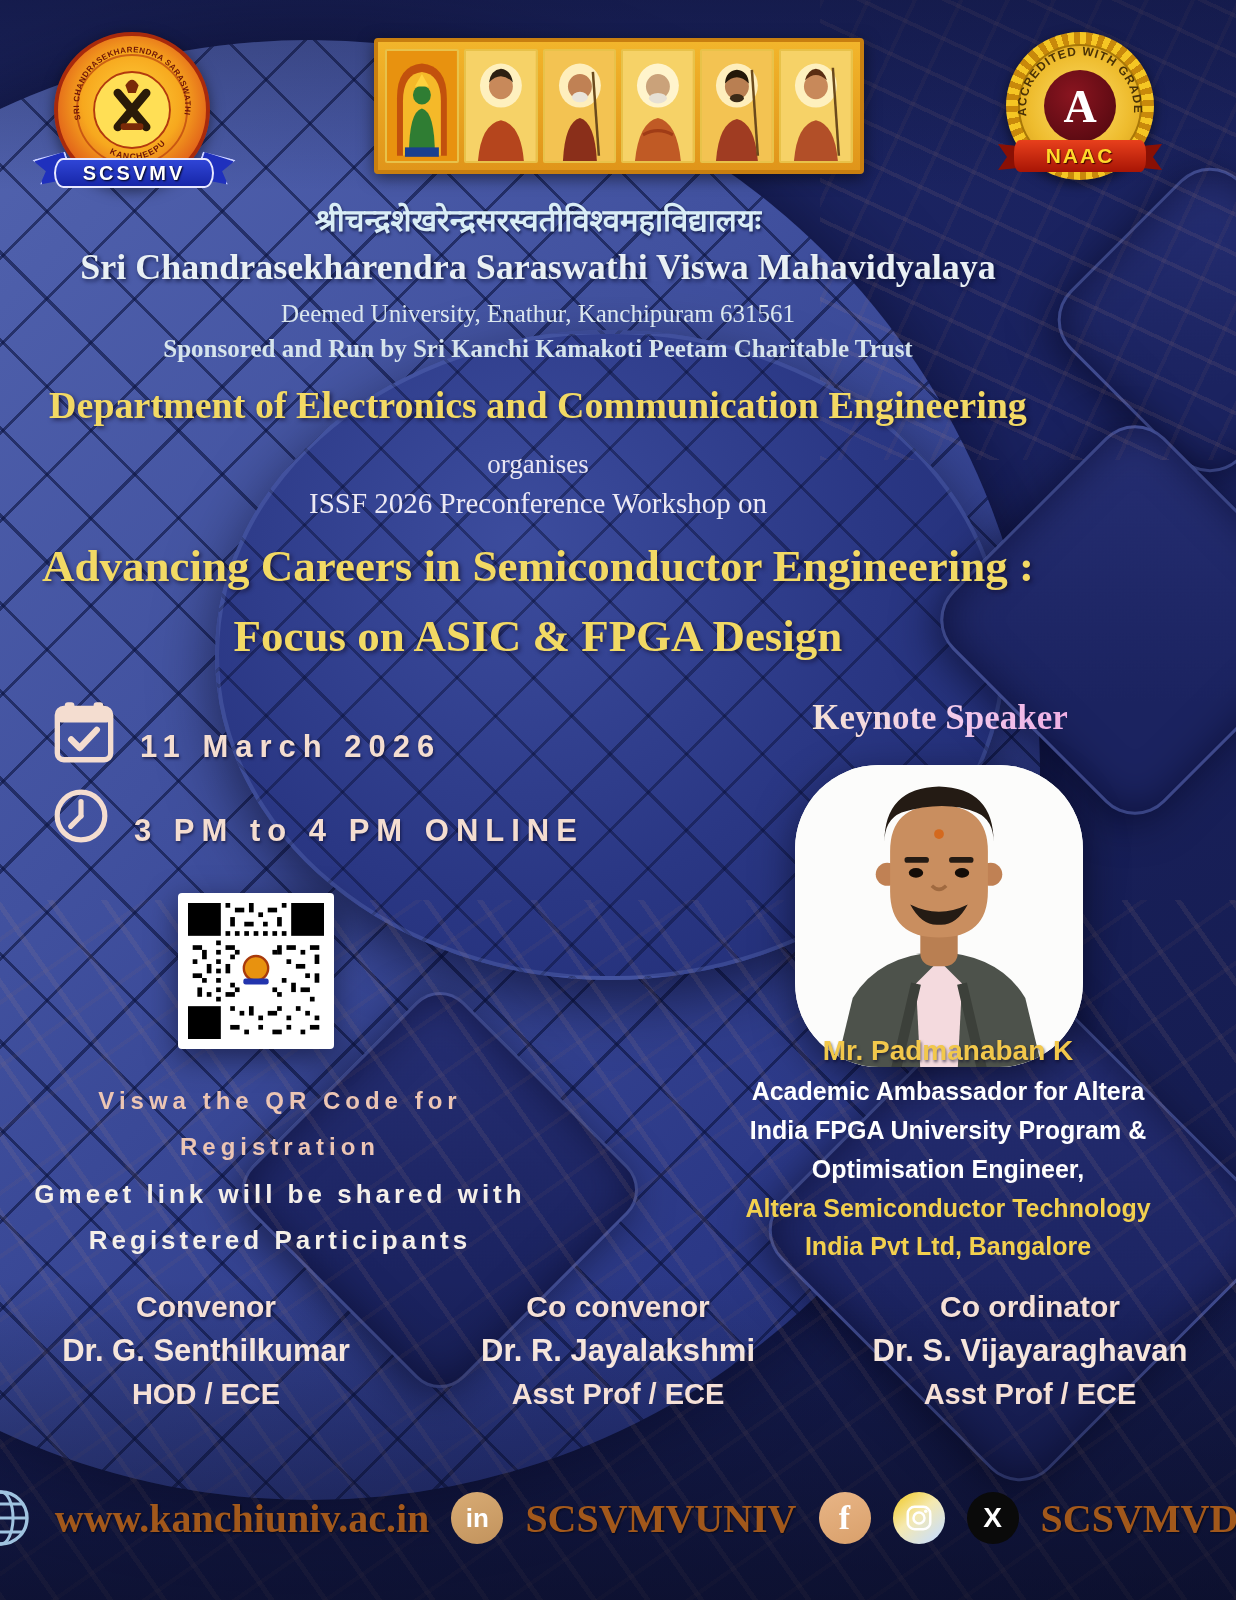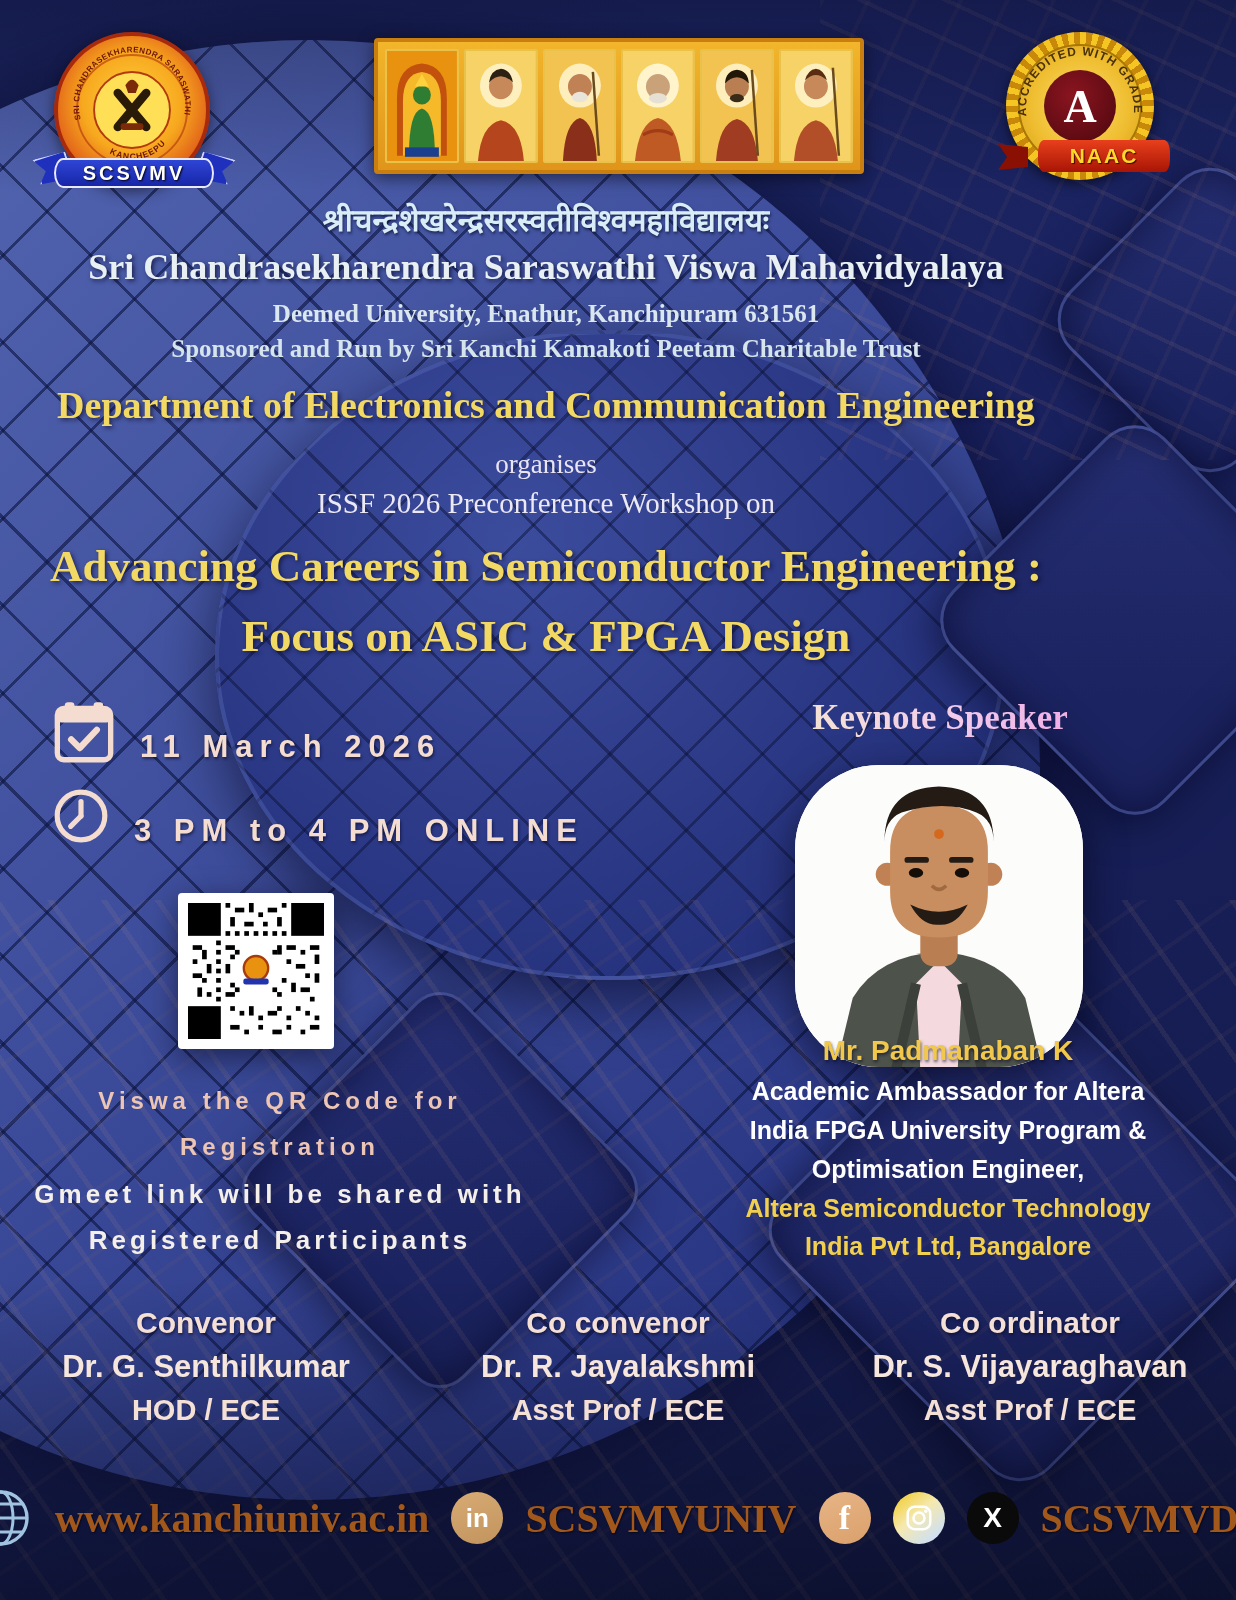--- a/index.html
+++ b/index.html
@@ -32,21 +32,21 @@
       repeating-linear-gradient(55deg, rgba(195,150,125,.20) 0 5px, transparent 5px 44px),
       repeating-linear-gradient(-35deg, rgba(160,115,95,.14) 0 4px, transparent 4px 52px);}
   .traces-top{left:820px;top:0;width:416px;height:460px;opacity:.45;
     background-image:
       repeating-linear-gradient(25deg, rgba(200,150,130,.22) 0 4px, transparent 4px 36px),
       repeating-linear-gradient(115deg, rgba(170,120,100,.16) 0 4px, transparent 4px 42px);}
   .vignette{left:0;top:0;width:1236px;height:1600px;
     background:linear-gradient(180deg,rgba(10,12,40,.35) 0%,transparent 12%,transparent 80%,rgba(8,10,30,.55) 100%);}
   
   .serif{font-family:"Liberation Serif",serif;}
-  .ctext{position:absolute;left:16px;width:1060px;text-align:center;z-index:3;}
+  .ctext{position:absolute;left:8px;width:1060px;text-align:center;z-index:3;}
   .yellow{color:#f2d964;text-shadow:2px 2px 4px rgba(15,10,40,.65);text-align:center;}
   
   .logo{position:absolute;left:28px;top:32px;width:212px;height:172px;z-index:4;}
   .logo-ring{position:absolute;left:26px;top:0;width:156px;height:156px;border-radius:50%;
     background:radial-gradient(circle at 50% 45%,#ffd23e 0%,#f7a81e 45%,#e2641a 72%,#c43a10 100%);
     border:4px solid #a82a0c;box-shadow:0 4px 14px rgba(0,0,0,.5);}
   .logo-ribbon{position:absolute;left:8px;top:118px;width:196px;height:46px;z-index:5;}
   .ribbon-bar{position:absolute;left:18px;top:8px;width:160px;height:30px;background:linear-gradient(180deg,#2f45d6,#1726a8);
     border:2px solid #e8e8ff;border-radius:10px/16px;display:flex;align-items:center;justify-content:center;}
   .ribbon-bar span{color:#fff;font-weight:bold;font-size:20px;letter-spacing:3px;text-shadow:1px 1px 2px #001;}
@@ -65,29 +65,29 @@
     background:repeating-conic-gradient(#f5c623 0deg 5deg,#c8890b 5deg 10deg);
     box-shadow:0 4px 12px rgba(0,0,0,.55);}
   .naac-mid{position:absolute;left:20px;top:14px;width:124px;height:124px;border-radius:50%;
     background:radial-gradient(circle,#ffdf6b 0%,#eebc2e 60%,#d49a14 100%);border:2px solid #a87708;}
   .naac-core{position:absolute;left:46px;top:40px;width:72px;height:72px;border-radius:50%;
     background:radial-gradient(circle at 40% 35%,#8a1520,#5c0a12 75%);display:flex;align-items:center;justify-content:center;}
   .naac-core span{color:#fff;font-family:"Liberation Serif",serif;font-weight:bold;font-size:46px;}
   .naac-arc{position:absolute;left:8px;top:2px;width:148px;height:148px;}
   .naac-ribbon{position:absolute;left:0px;top:108px;width:164px;height:40px;z-index:5;}
   .naac-ribbon .bar{position:absolute;left:16px;top:2px;width:132px;height:32px;border-radius:6px/12px;
-    background:linear-gradient(180deg,#e8401c,#a81505);display:flex;align-items:center;justify-content:center;margin-left:24px;}
+    background:linear-gradient(180deg,#e8401c,#a81505);display:flex;align-items:center;justify-content:center;}
   .naac-ribbon .bar span{color:#ffd92a;font-weight:bold;font-size:21px;letter-spacing:2px;text-shadow:1px 1px 1px #400;}
   .naac-ribbon .tail{position:absolute;top:6px;width:30px;height:26px;background:#8a1004;}
   .naac-ribbon .tail.l{left:0;clip-path:polygon(0 0,100% 12%,100% 88%,0 100%,30% 50%);}
   .naac-ribbon .tail.r{right:0;clip-path:polygon(0 12%,100% 0,70% 50%,100% 100%,0 88%);}
   
   .sanskrit{top:198px;font-size:31px;font-weight:bold;color:#d9edf6;text-shadow:1px 2px 3px rgba(10,15,50,.7);}
   .uni-name{top:246px;font-size:36px;font-weight:bold;color:#e9f0f4;text-shadow:2px 2px 4px rgba(10,15,50,.75);}
-  .uni-sub1{top:300px;font-size:25px;font-weight:bold;color:#dbe7ee;}
+  .uni-sub1{top:300px;font-size:25px;font-weight:normal;color:#dbe7ee;}
   .uni-sub2{top:335px;font-size:25px;font-weight:bold;color:#d6e4ec;}
   .dept{top:383px;font-size:38px;font-weight:bold;}
   .organises{top:449px;font-size:27px;color:#e9e6f2;}
   .workshop{top:487px;font-size:29px;color:#ece9f4;}
   .title1{top:540px;font-size:45px;font-weight:bold;}
   .title2{top:610px;font-size:45px;font-weight:bold;}
   
   .when{position:absolute;left:52px;z-index:3;display:flex;align-items:center;gap:24px;}
   .when .txt{font-size:31px;font-weight:bold;letter-spacing:7px;color:#f4ddd0;text-shadow:1px 2px 3px rgba(10,10,40,.6);margin-top:31px;}
   .date-row{top:698px;}
@@ -109,21 +109,21 @@
   .qr{position:absolute;left:178px;top:893px;width:156px;height:156px;background:#fff;border-radius:4px;
     padding:10px;z-index:3;box-shadow:0 8px 30px rgba(0,0,15,.5);}
   .qr svg{display:block;width:100%;height:100%;}
   .scan{top:1078px;left:0;width:560px;position:absolute;text-align:center;z-index:3;
     font-size:24px;font-weight:bold;letter-spacing:5px;color:#ecc5b4;line-height:1.9;}
   .gmeet{top:1172px;left:0;width:560px;position:absolute;text-align:center;z-index:3;
     font-size:26px;font-weight:bold;letter-spacing:4px;color:#f4efe9;line-height:1.75;}
   
   .orgs{position:absolute;left:0;top:1285px;width:1236px;display:flex;z-index:3;}
   .org-col{flex:1;text-align:center;line-height:1.45;}
-  .org-col .otitle{font-size:30px;font-weight:bold;color:#f5e0d6;text-shadow:1px 2px 3px rgba(10,10,40,.6);margin-top:16px;}
+  .org-col .otitle{font-size:30px;font-weight:bold;color:#f5e0d6;text-shadow:1px 2px 3px rgba(10,10,40,.6);}
   .org-col .oname{font-size:31px;font-weight:bold;color:#f6e6dc;}
   .org-col .odesig{font-size:29px;font-weight:bold;color:#f5e0d6;}
   
   .footer{position:absolute;left:0;top:1486px;width:1236px;display:flex;align-items:center;justify-content:center;
     gap:22px;z-index:3;}
   .footer .ftext{font-family:"Liberation Serif",serif;font-weight:bold;font-size:40px;color:#a2581b;
     text-shadow:1px 1px 2px rgba(0,0,10,.6);white-space:nowrap;}
   .circ{width:52px;height:52px;border-radius:50%;display:flex;align-items:center;justify-content:center;flex:0 0 auto;}
   .c-li{background:linear-gradient(160deg,#d8ab74,#c2935d);}
   .c-li span{color:#fff;font-weight:bold;font-size:26px;font-family:"Liberation Sans",sans-serif;}

